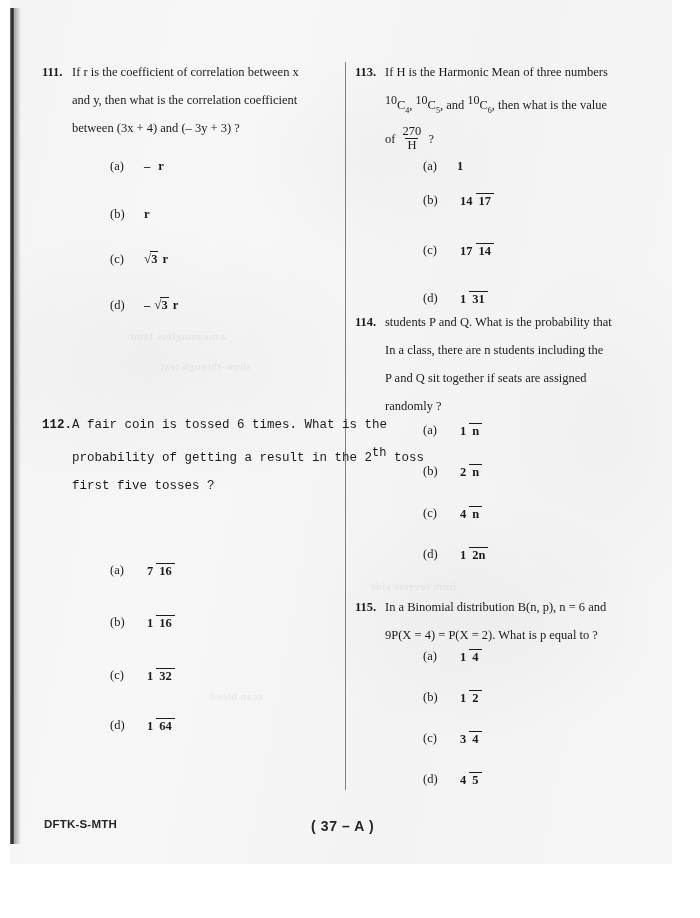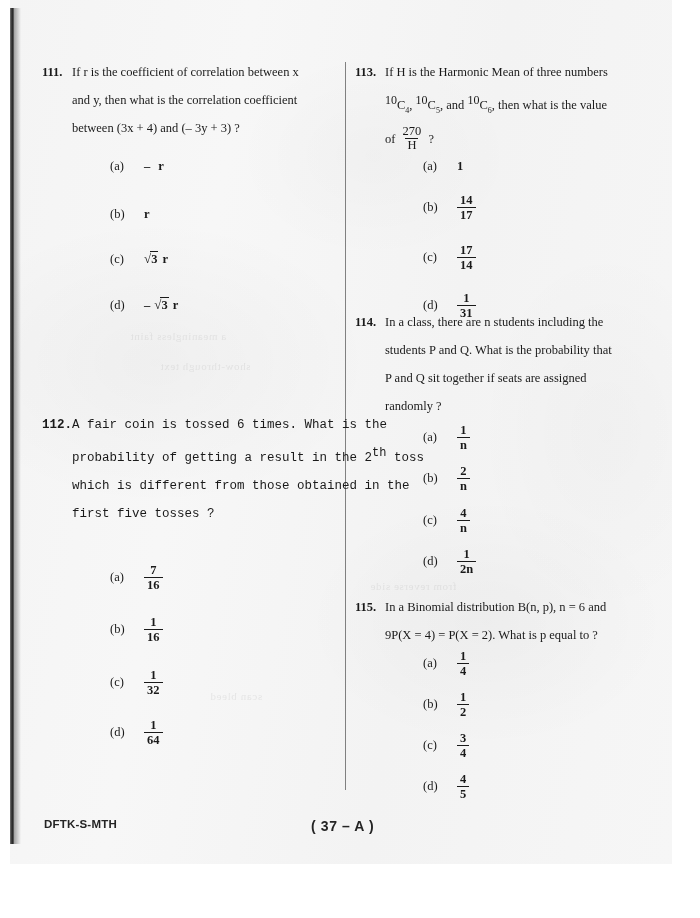--- a/index.html
+++ b/index.html
@@ -120,21 +120,21 @@
     text-align: left;
   }
   .opt-val {
     display: flex;
     align-items: center;
     font-size: 12.5px;
     white-space: nowrap;
   }
   .frac {
     display: inline-flex;
-    flex-direction: column;
+    flex-direction: row;
     align-items: center;
     line-height: 1.12;
     font-weight: bold;
   }
   .frac .num { font-size: 12.5px; padding: 0 3px; }
   .frac .den { font-size: 12.5px; padding: 0 3px; border-top: 1.1px solid #1a1a1a; }
 
   .plain { font-weight: bold; }
 
   
@@ -243,21 +243,20 @@
       <span class="tail">r</span>
     </span>
   </div>
 
   <div class="q-block" style="top:411px;font-family:Liberation Mono, monospace;">
     <div class="q-head">
       <div class="q-num">112.</div>
       <div class="q-body">
         <span class="q-line">A fair coin is tossed 6 times. What is the</span>
         <span class="q-line"><span>probability of getting a result in the 2</span><sup class="pw">th</sup><span> toss</span></span>
-        <span class="q-line">which is different from those obtained in the</span>
         <span class="q-line">first five tosses ?</span>
       </div>
     </div>
   </div>
 
   <div class="opt" style="left:68px; top:563px;">
     <span class="opt-label">(a)</span>
     <span class="opt-val">
       <span class="frac">
         <span class="num">7</span>
@@ -348,22 +347,22 @@
         <span class="num">1</span>
         <span class="den">31</span>
       </span>
     </span>
   </div>
 
   <div class="q-block" style="top:308px;">
     <div class="q-head">
       <div class="q-num">114.</div>
       <div class="q-body">
+        <span class="q-line">students P and Q. What is the probability that</span>
         <span class="q-line">In a class, there are n students including the</span>
-        <span class="q-line">students P and Q. What is the probability that</span>
         <span class="q-line">P  and  Q  sit  together  if  seats  are  assigned</span>
         <span class="q-line">randomly ?</span>
       </div>
     </div>
   </div>
 
   <div class="opt" style="left:68px; top:423px;">
     <span class="opt-label">(a)</span>
     <span class="opt-val">
       <span class="frac">

